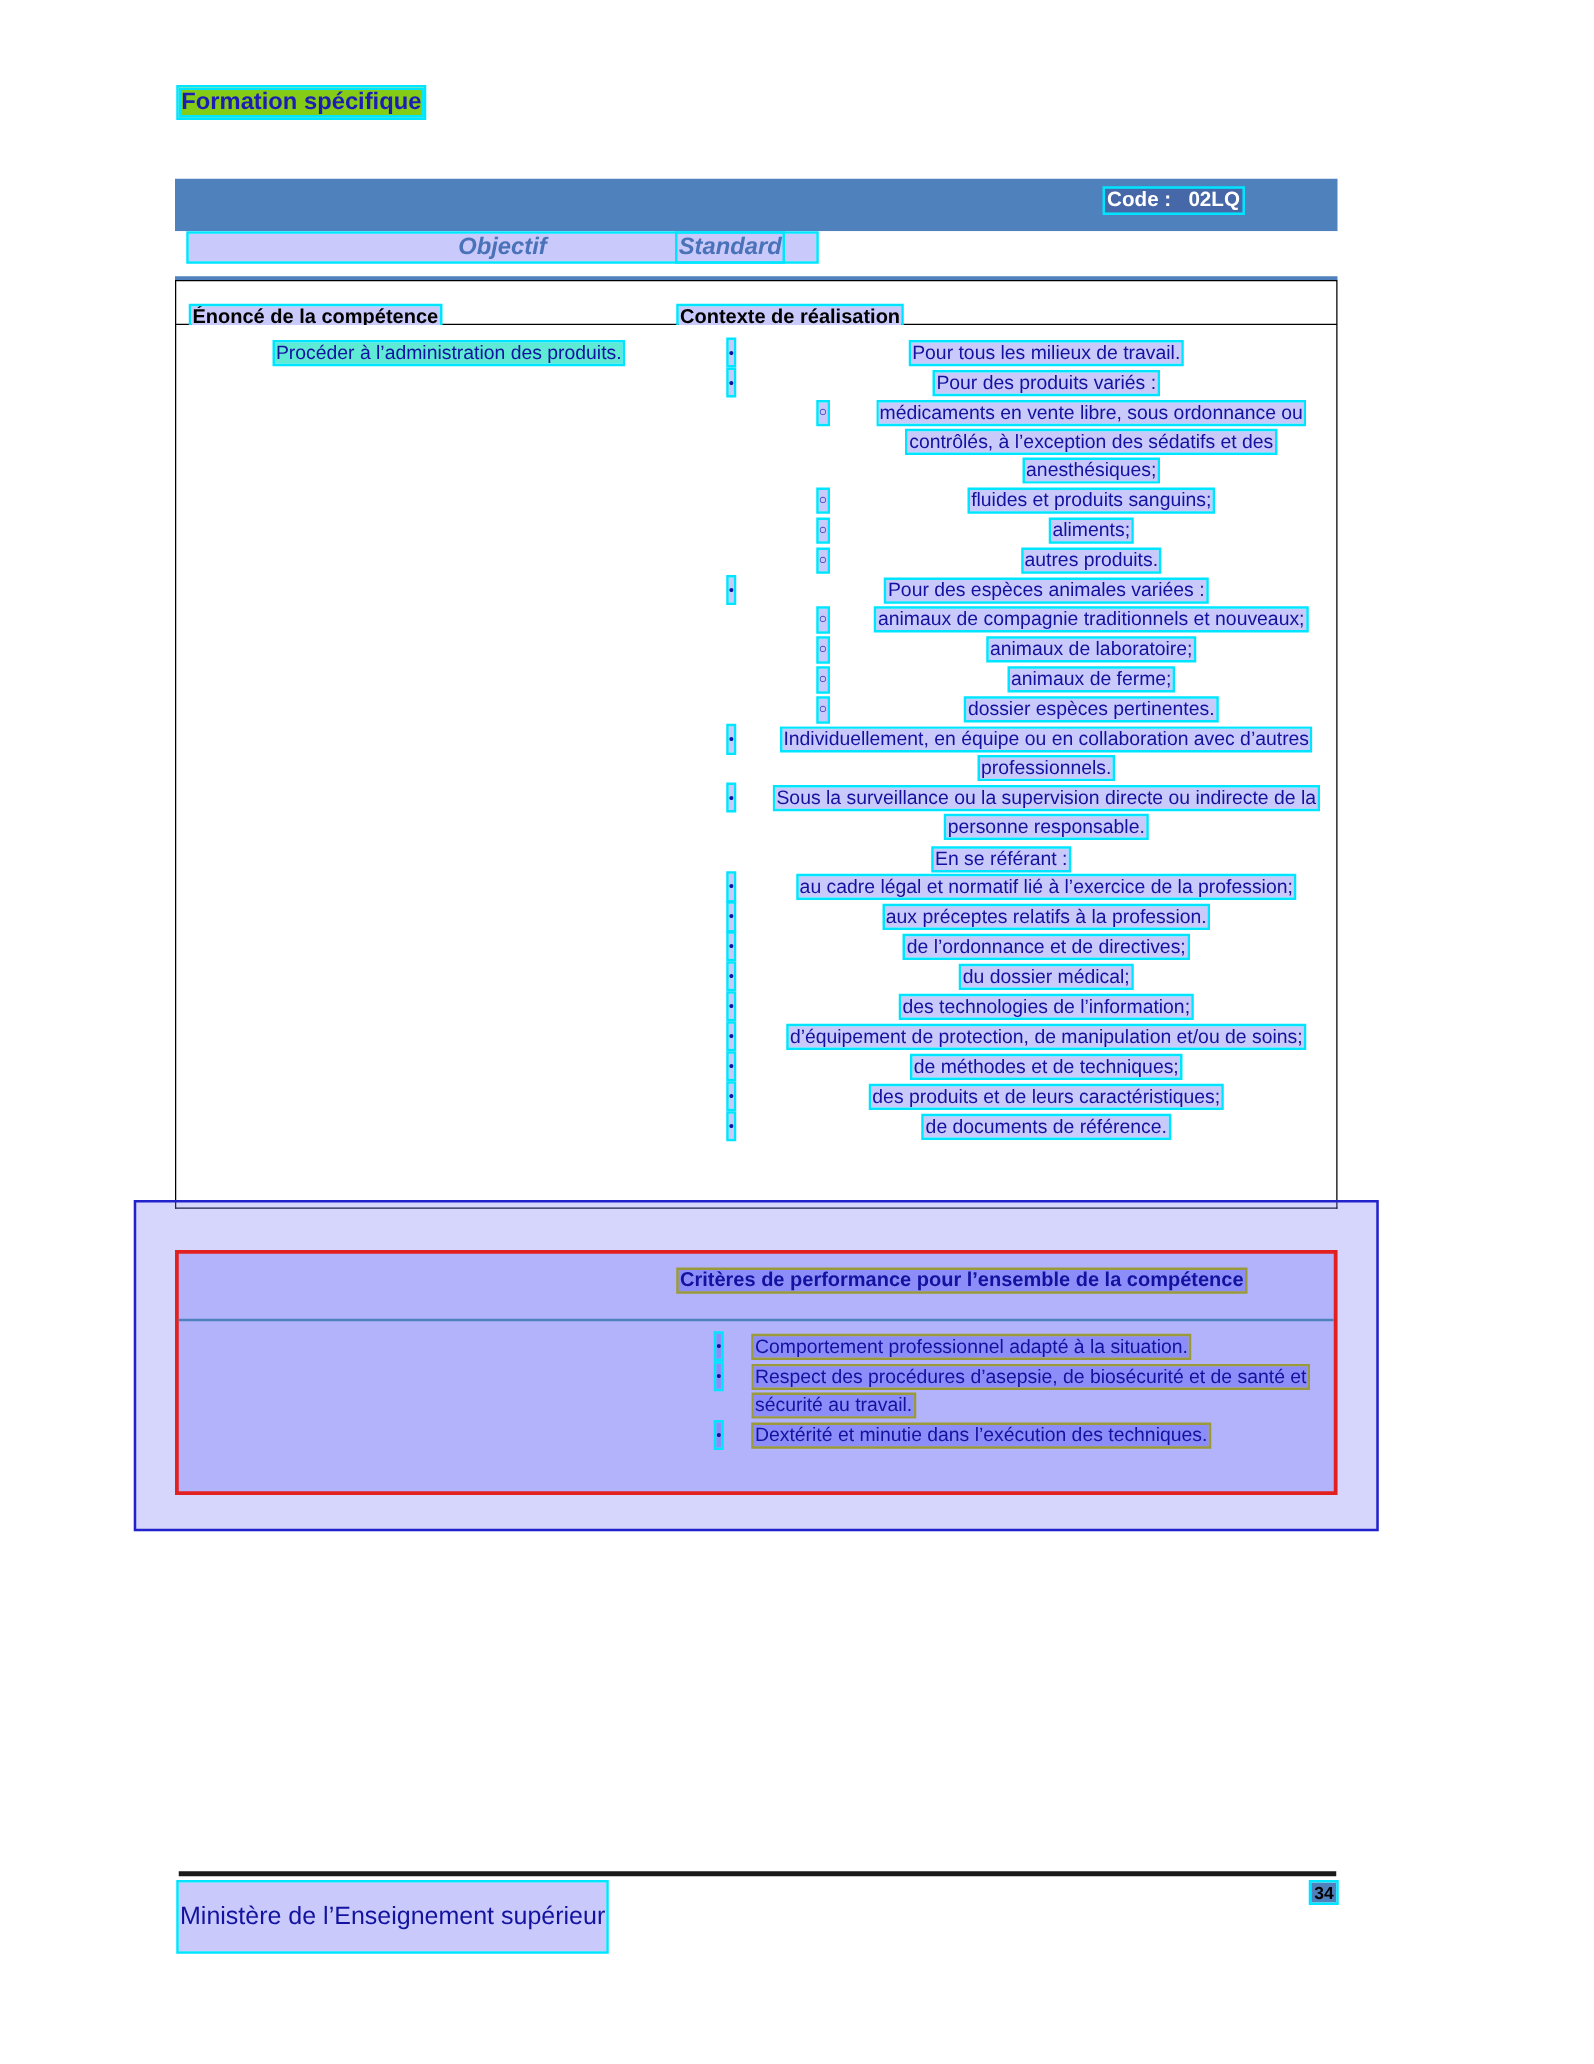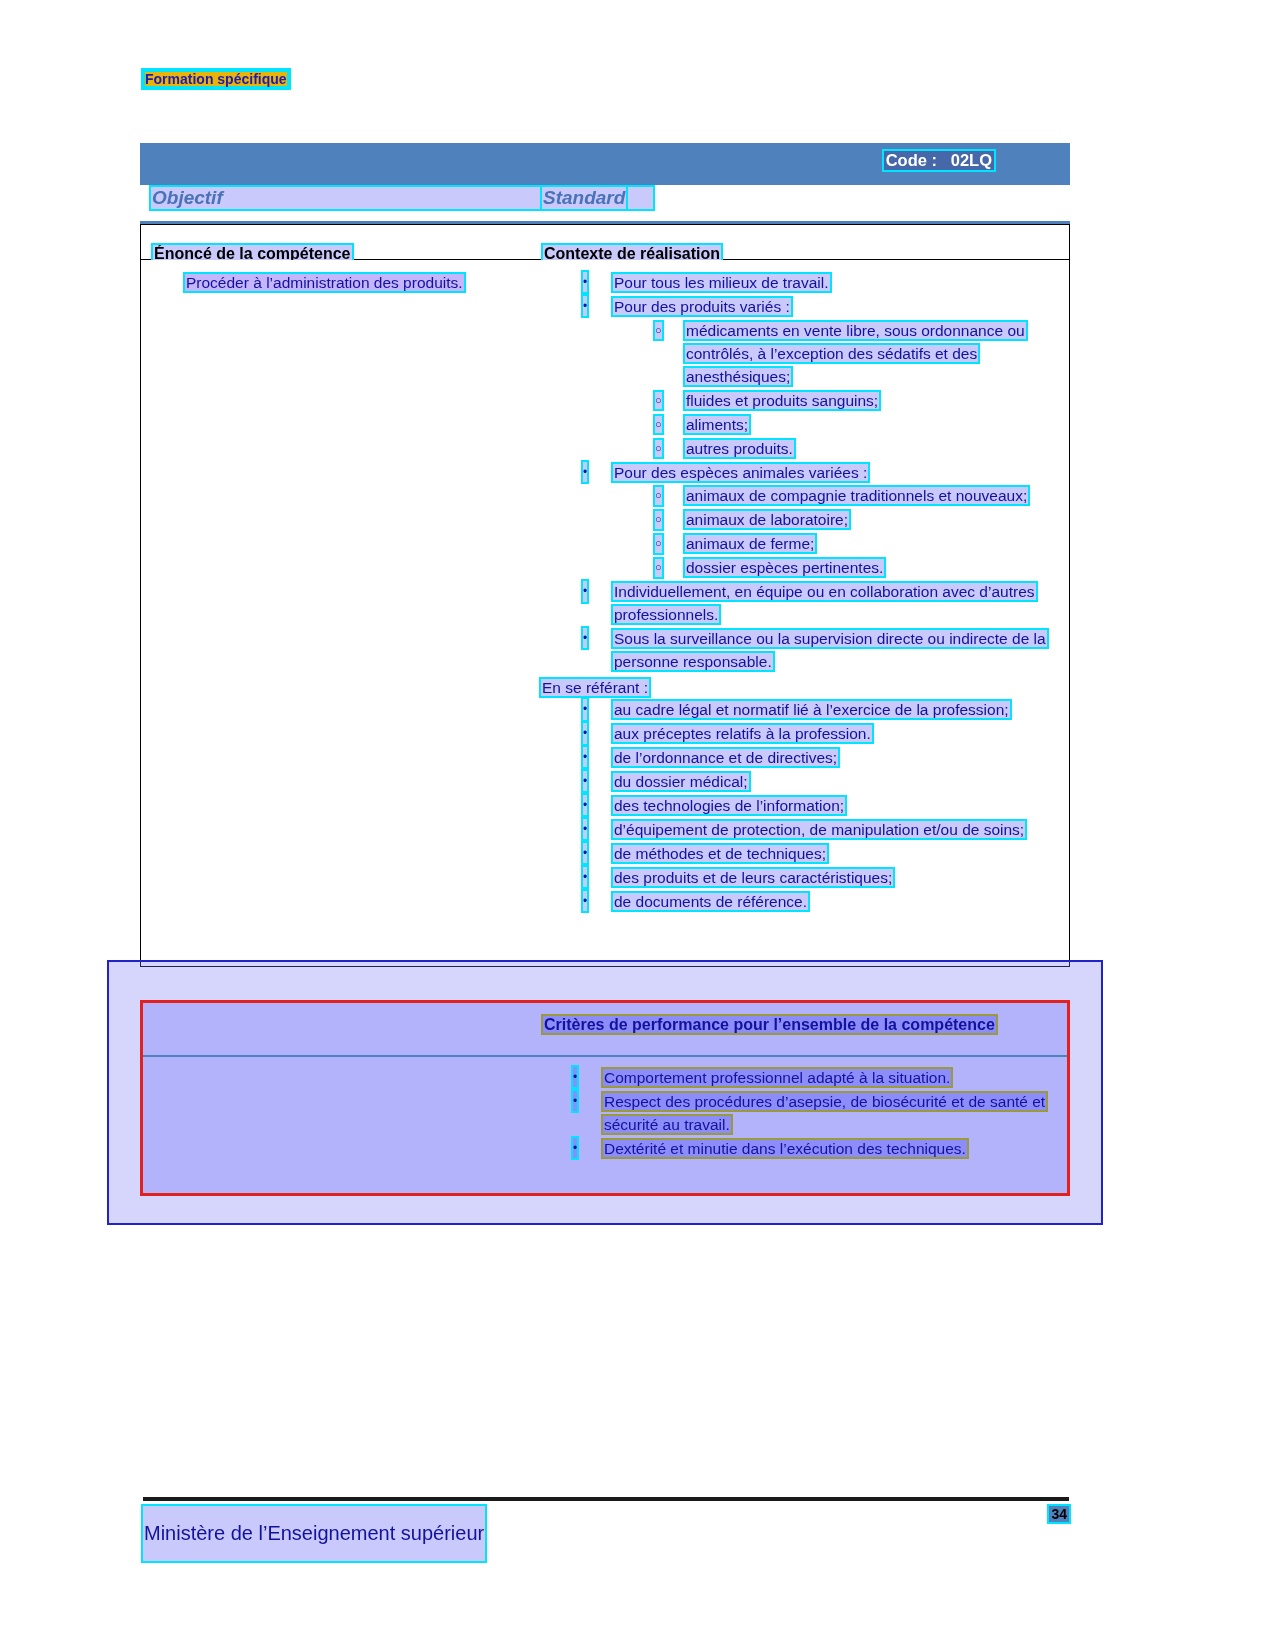--- a/index.html
+++ b/index.html
@@ -22,37 +22,38 @@
     left: 0; top: 0;
     width: 1275px;
     height: 1651px;
   }
 
   
   .running-head {
     position: absolute;
     left: 143px;
     top: 70px;
-    font-size: 14px;
+    font-size: 19px;
     font-weight: bold;
     color: #1d1db5;
-    background: #eab308;
+    background: #84cc16;
     box-shadow: 0 0 0 2px #00e5ff inset;
     outline: 2px solid #00e5ff;
     padding: 1px 2px;
     line-height: 1.15;
     white-space: nowrap;
   }
 
   
   .comp-table {
     position: absolute;
     left: 140px;
     top: 143px;
     width: 930px;
+    text-align: center;
   }
 
   .code-bar {
     background: #4f81bd;
     height: 42px;
     position: relative;
   }
   .code-text {
     position: absolute;
     right: 76px;
@@ -133,21 +134,21 @@
   .col-right {
     position: absolute;
     left: 400px;
     top: 12px;
     width: 520px;
   }
 
   .stmt {
     font-size: 15.5px;
     color: #12129e;
-    background: #c4b5fd;
+    background: #5eead4;
     outline: 2px solid #00e5ff;
     padding: 0 1px;
     display: inline;
     line-height: 1.45;
     margin-left: 32px;
   }
 
   
   ul.lv1, ul.lv2 {
     list-style: none;

